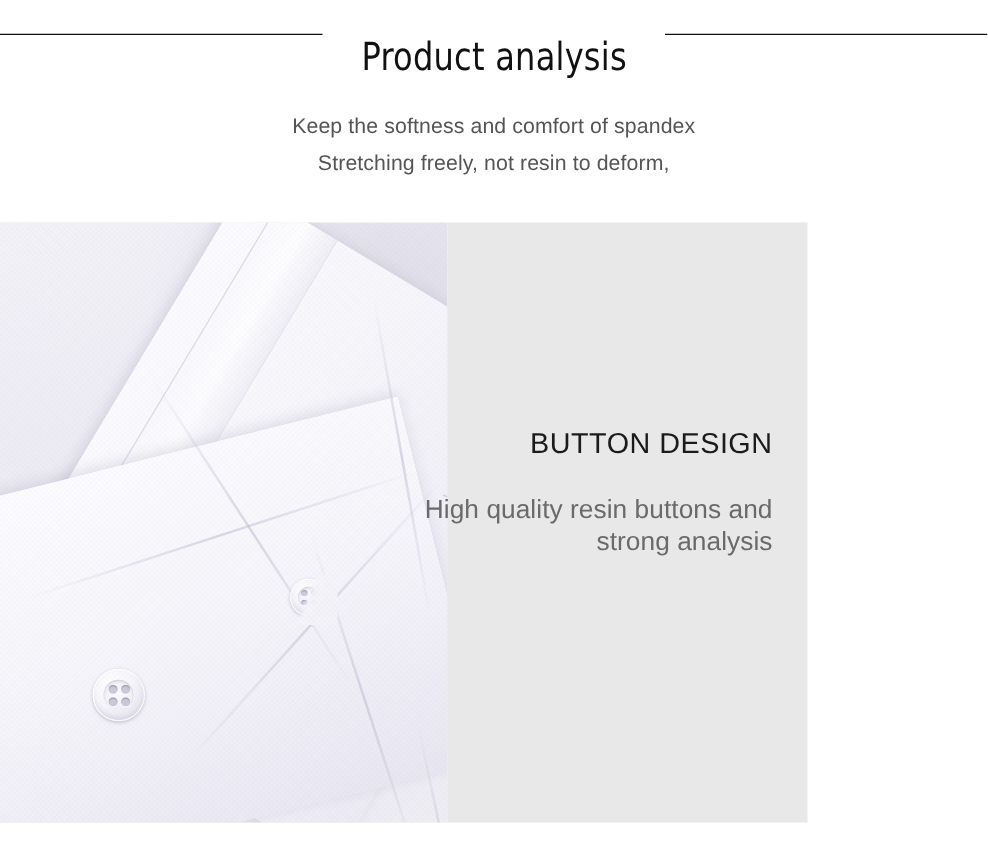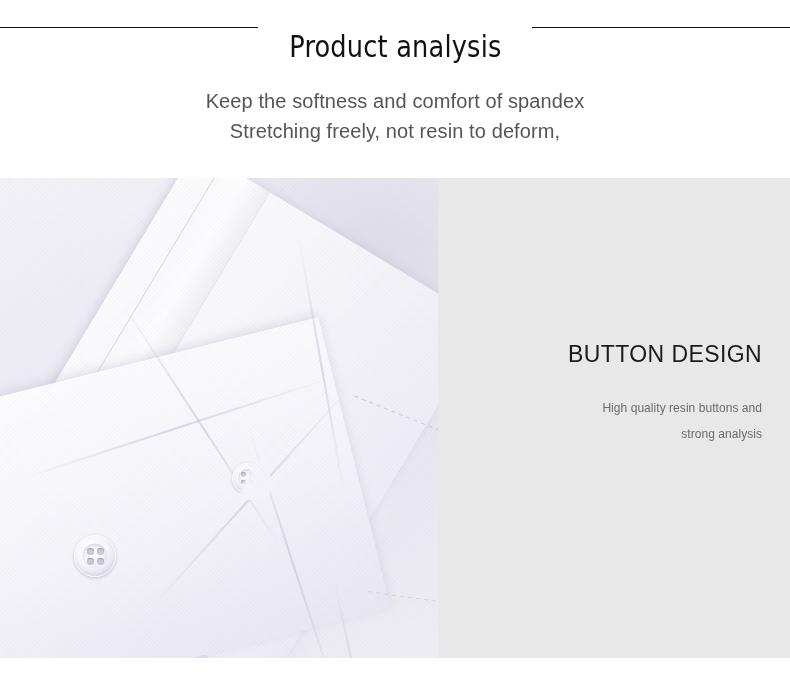--- a/index.html
+++ b/index.html
@@ -59,35 +59,35 @@
     transform: scaleX(0.92);
     transform-origin: center;
   }
   .subtitle {
     position: absolute;
     left: 0;
     top: 86px;
     width: 790px;
     text-align: center;
     color: #555555;
-    font-size: 20px;
+    font-size: 17px;
     font-weight: 400;
     line-height: 30px;
     letter-spacing: 0.1px;
   }
   .subtitle span {
     display: block;
   }
 
   
   .band {
     position: absolute;
     left: 0;
     top: 178px;
-    width: 790px;
+    width: 646px;
     height: 480px;
     display: flex;
   }
 
   
   .photo {
     position: relative;
     width: 438px;
     height: 480px;
     overflow: hidden;
@@ -266,21 +266,21 @@
   .info-heading {
     color: #1b1b1b;
     font-size: 23px;
     font-weight: 400;
     letter-spacing: 0.4px;
     line-height: 28px;
     margin: 0 0 27px 0;
   }
   .info-body {
     color: #6a6a6a;
-    font-size: 12px;
+    font-size: 21px;
     font-weight: 400;
     line-height: 26px;
     letter-spacing: 0.05px;
     margin: 0;
   }
   .info-body span { display: block; }
 </style>
 </head>
 <body>
 

